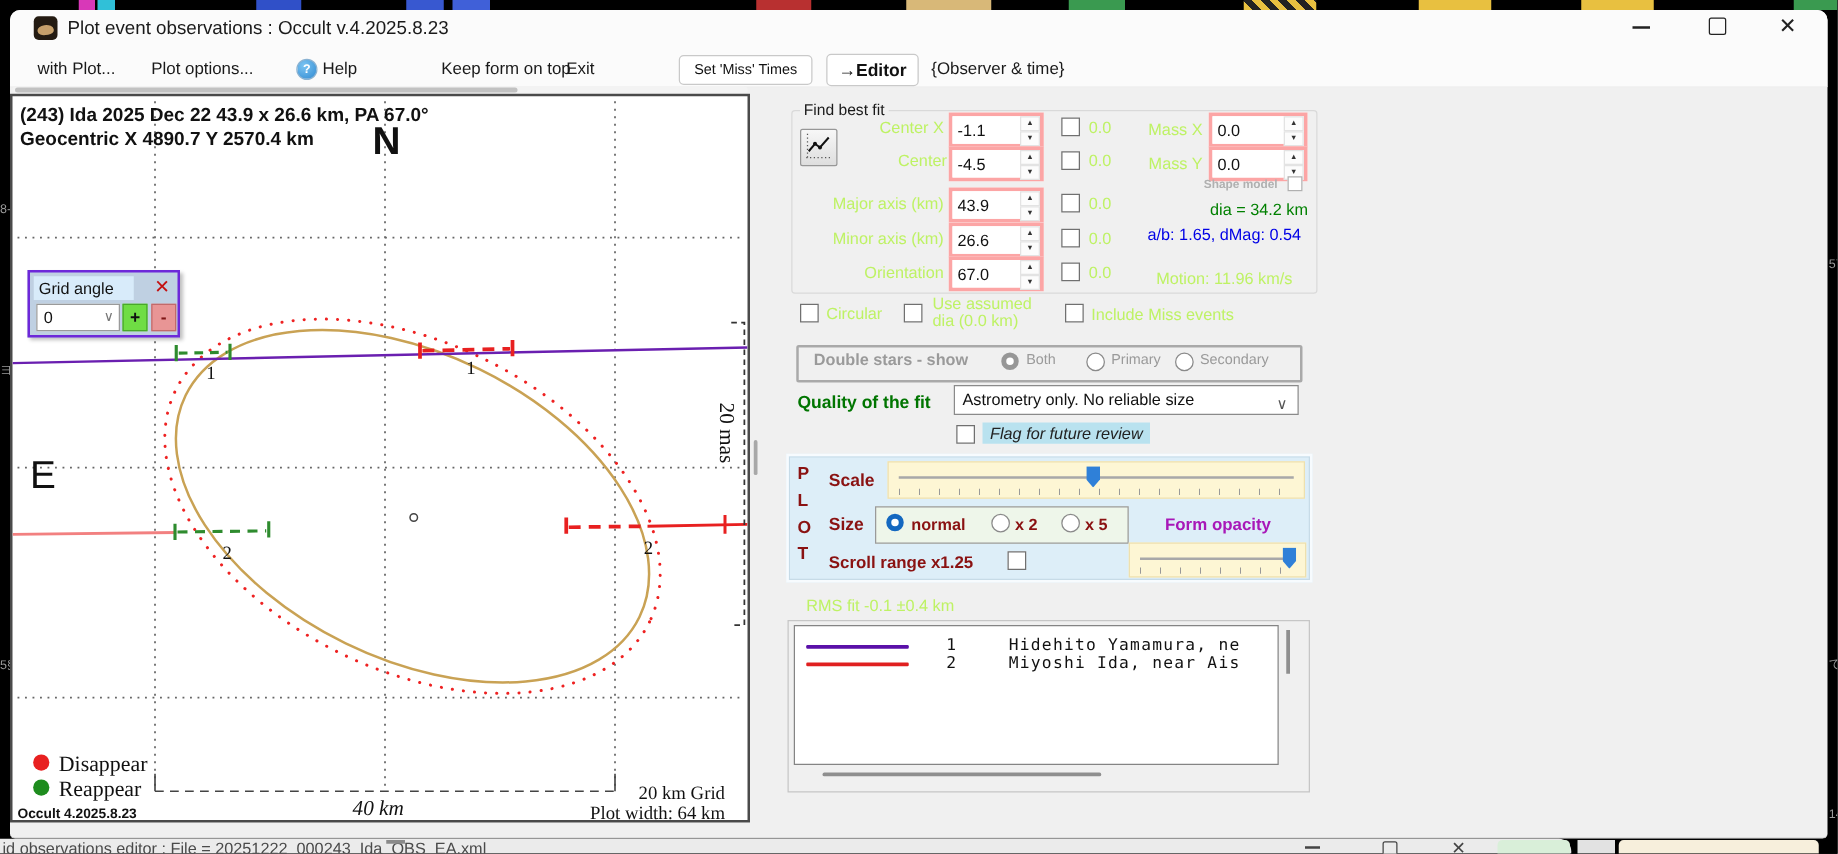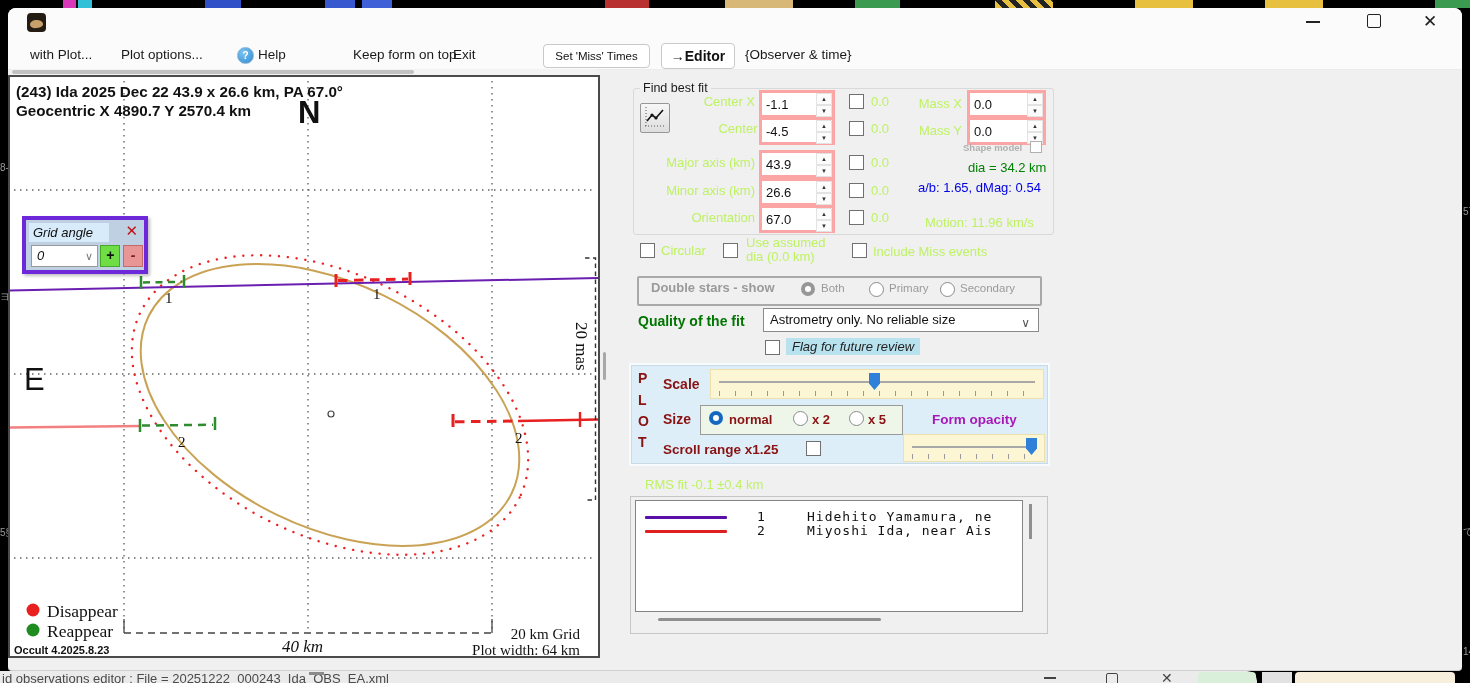--- a/index.html
+++ b/index.html
@@ -23,21 +23,21 @@
             text-align:center;line-height:15px;border:1px solid #8ab2d2;}
   .chromebtn{position:absolute;background:#fff;border:1px solid #c9c9c9;border-radius:4px;color:#111;
              display:flex;align-items:center;justify-content:center;}
   
   .topscroll-track{position:absolute;left:10px;top:69px;width:588px;height:6px;background:#f3f3f3;border-radius:3px;}
   .topscroll-thumb{position:absolute;left:2px;top:1px;width:402px;height:4px;background:#c2c2c2;border-radius:2px;}
   
   .plotpanel{position:absolute;left:8px;top:75px;width:588px;height:579px;background:#fff;border:2px solid #4a4a4a;}
   
   .gridangle{position:absolute;left:22px;top:216px;width:118px;height:50px;background:#bfd0e2;
-             border:4px solid #6d28d9;box-shadow:2px 2px 3px rgba(0,0,0,.25);font-style:italic;}
+             border:2px solid #6d28d9;box-shadow:2px 2px 3px rgba(0,0,0,.25);}
   .gridangle .cap{position:absolute;left:3px;top:3px;width:76px;height:19px;background:#d8ebfa;font-size:13px;
                   color:#111;padding-left:4px;line-height:19px;}
   .gridangle .x{position:absolute;right:6px;top:2px;color:#c40f0f;font-weight:bold;font-size:15px;}
   .gridangle .sel{position:absolute;left:5px;top:25px;width:60px;height:20px;background:#fff;border:1px solid #9a9a9a;
                   font-size:13px;color:#111;padding-left:5px;line-height:20px;}
   .gridangle .sel .chev{position:absolute;right:4px;top:0;color:#777;font-size:11px;}
   .ga-plus{position:absolute;left:74px;top:25px;width:18px;height:20px;background:#6fdd44;border:1px solid #49a82a;
            font-weight:bold;font-size:14px;text-align:center;line-height:19px;color:#111;}
   .ga-minus{position:absolute;left:97px;top:25px;width:18px;height:20px;background:#e89595;border:1px solid #c26a6a;
            font-weight:bold;font-size:14px;text-align:center;line-height:18px;color:#7e1515;}
@@ -110,20 +110,21 @@
   <div class="frag" style="left:0;top:528px;">5§</div>
   <div class="frag" style="left:1463px;top:207px;">57</div>
   <div class="frag" style="left:1463px;top:527px;">て</div>
   <div class="frag" style="left:1463px;top:647px;">14</div>
 
   <div class="win"></div>
   <div class="titlebar"></div>
   <div class="appicon">
       <div class="blob"></div>
     </div>
+  <div class="apptitle">Plot event observations : Occult v.4.2025.8.23</div>
   <div class="winbtn-min"></div>
   <div class="winbtn-max"></div>
   <div class="winbtn-close">✕</div>
 
   <div class="menuitem" style="left:30px;">with Plot...</div>
   <div class="menuitem" style="left:121px;">Plot options...</div>
   <div class="helpicon">?</div>
   <div class="menuitem" style="left:258px;">Help</div>
   <div class="menuitem" style="left:313px;margin-left:40px;">Keep form on top</div>
   <div class="menuitem" style="left:453px;">Exit</div>

